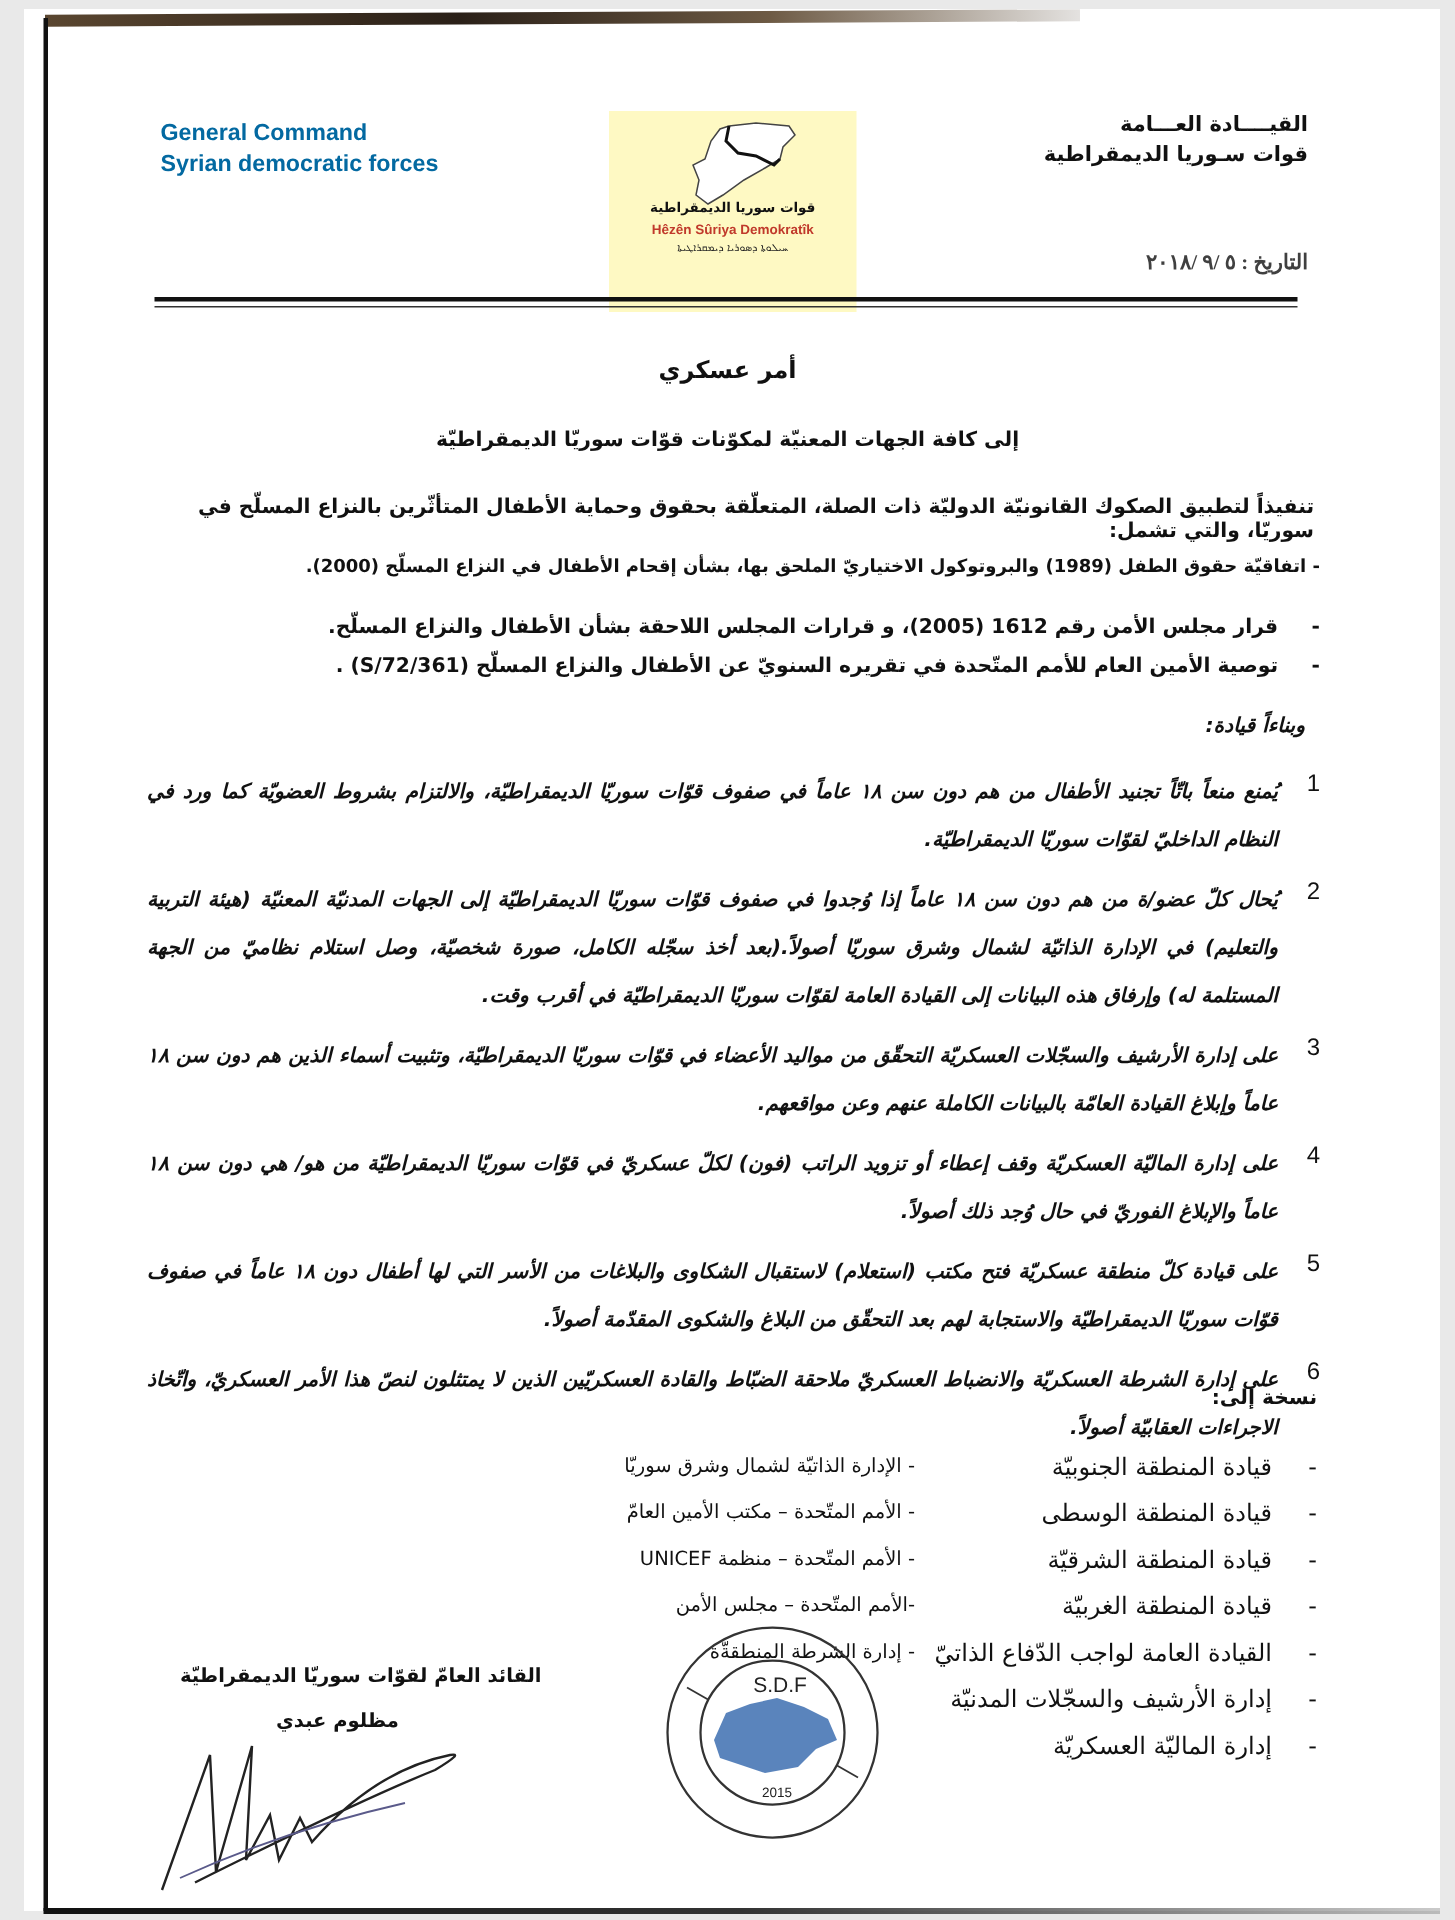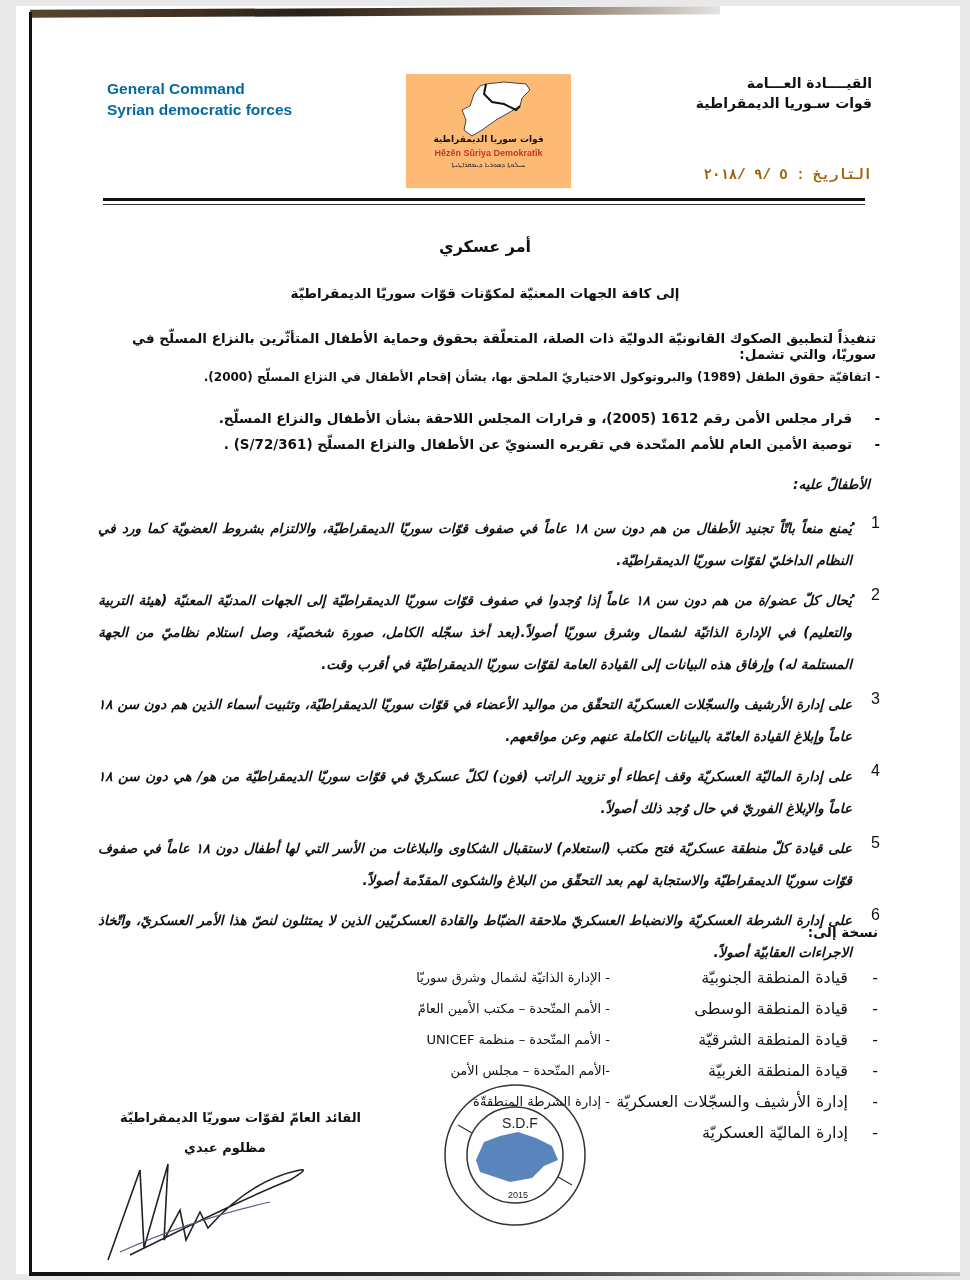--- a/index.html
+++ b/index.html
@@ -28,25 +28,25 @@
     position:absolute; left:107px; top:78px;
     font-family:"Liberation Sans", sans-serif; font-weight:bold; font-size:15.5px; line-height:21px; color:#0369a1;
   }
   .ar-header {
     position:absolute; right:98px; top:73px; direction:rtl; text-align:right;
     font-family:"DejaVu Sans", sans-serif; font-weight:bold; font-size:14px; line-height:20px; color:#111;
     letter-spacing:1px;
   }
   .date {
     position:absolute; right:98px; top:166px; direction:rtl;
-    font-family:Liberation Mono, monospace; font-weight:bold; font-size:14px; color:#a16207;
+    font-family:Liberation Serif, serif; font-weight:bold; font-size:14px; color:#404040;
   }
   .logo {
-    position:absolute; left:406px; top:74px; width:165px; height:114px;
-    background:#fdba74;
+    position:absolute; left:406px; top:74px; width:165px; height:134px;
+    background:#fef9c3;
   }
   .logo svg { position:absolute; left:28px; top:6px; }
   .logo .l1 { position:absolute; left:0; right:0; top:60px; text-align:center; direction:rtl;
     font-size:9px; font-weight:bold; color:#111; }
   .logo .l2 { position:absolute; left:0; right:0; top:74px; text-align:center;
     font-family:"Liberation Sans", sans-serif; font-size:9px; font-weight:bold; color:#c0392b; }
   .logo .l3 { position:absolute; left:0; right:0; top:87px; text-align:center; font-size:7px; color:#222; }
   .rule1 { position:absolute; left:103px; top:198px; width:762px; height:3px; background:#111; }
   .rule2 { position:absolute; left:103px; top:204px; width:762px; height:1px; background:#333; }
   .title {
@@ -129,21 +129,21 @@
 
 <div class="refs">
   <div>
     <span class="dash">-</span><span>قرار مجلس الأمن رقم 1612 (2005)، و قرارات المجلس اللاحقة بشأن الأطفال والنزاع المسلّح.</span>
   </div>
   <div>
     <span class="dash">-</span><span>توصية الأمين العام للأمم المتّحدة في تقريره السنويّ عن الأطفال والنزاع المسلّح (S/72/361) .</span>
   </div>
 </div>
 
-<div class="therefore">الأطفالً عليه:</div>
+<div class="therefore">وبناءاً قيادة:</div>
 
 <div class="items">
   <div class="item">
     <span class="num">1</span>
     <span class="txt">يُمنع منعاً باتّاً تجنيد الأطفال من هم دون سن ١٨ عاماً في صفوف قوّات سوريّا الديمقراطيّة، والالتزام بشروط العضويّة كما ورد في النظام الداخليّ لقوّات سوريّا الديمقراطيّة.</span>
   </div>
   <div class="item">
     <span class="num">2</span>
     <span class="txt">يُحال كلّ عضو/ة من هم دون سن ١٨ عاماً إذا وُجدوا في صفوف قوّات سوريّا الديمقراطيّة إلى الجهات المدنيّة المعنيّة (هيئة التربية والتعليم) في الإدارة الذاتيّة لشمال وشرق سوريّا أصولاً.(بعد أخذ سجّله الكامل، صورة شخصيّة، وصل استلام نظاميّ من الجهة المستلمة له) وإرفاق هذه البيانات إلى القيادة العامة لقوّات سوريّا الديمقراطيّة في أقرب وقت.</span>
   </div>
@@ -165,21 +165,22 @@
   </div>
 </div>
 
 <div class="copies-label">نسخة إلى:</div>
 
 <div class="copies-right">
   <div class="row"><span class="dash">-</span><span>قيادة المنطقة الجنوبيّة</span></div>
   <div class="row"><span class="dash">-</span><span>قيادة المنطقة الوسطى</span></div>
   <div class="row"><span class="dash">-</span><span>قيادة المنطقة الشرقيّة</span></div>
   <div class="row"><span class="dash">-</span><span>قيادة المنطقة الغربيّة</span></div>
-  <div class="row"><span class="dash">-</span><span>إدارة الأرشيف والسجّلات العسكريّة</span></div>
+  <div class="row"><span class="dash">-</span><span>القيادة العامة لواجب الدّفاع الذاتيّ</span></div>
+  <div class="row"><span class="dash">-</span><span>إدارة الأرشيف والسجّلات المدنيّة</span></div>
   <div class="row"><span class="dash">-</span><span>إدارة الماليّة العسكريّة</span></div>
 </div>
 
 <div class="copies-left">
   <div class="row">- الإدارة الذاتيّة لشمال وشرق سوريّا</div>
   <div class="row">- الأمم المتّحدة – مكتب الأمين العامّ</div>
   <div class="row">- الأمم المتّحدة – منظمة UNICEF</div>
   <div class="row">-الأمم المتّحدة – مجلس الأمن</div>
   <div class="row">- إدارة الشرطة المنطقةّة</div>
 </div>

